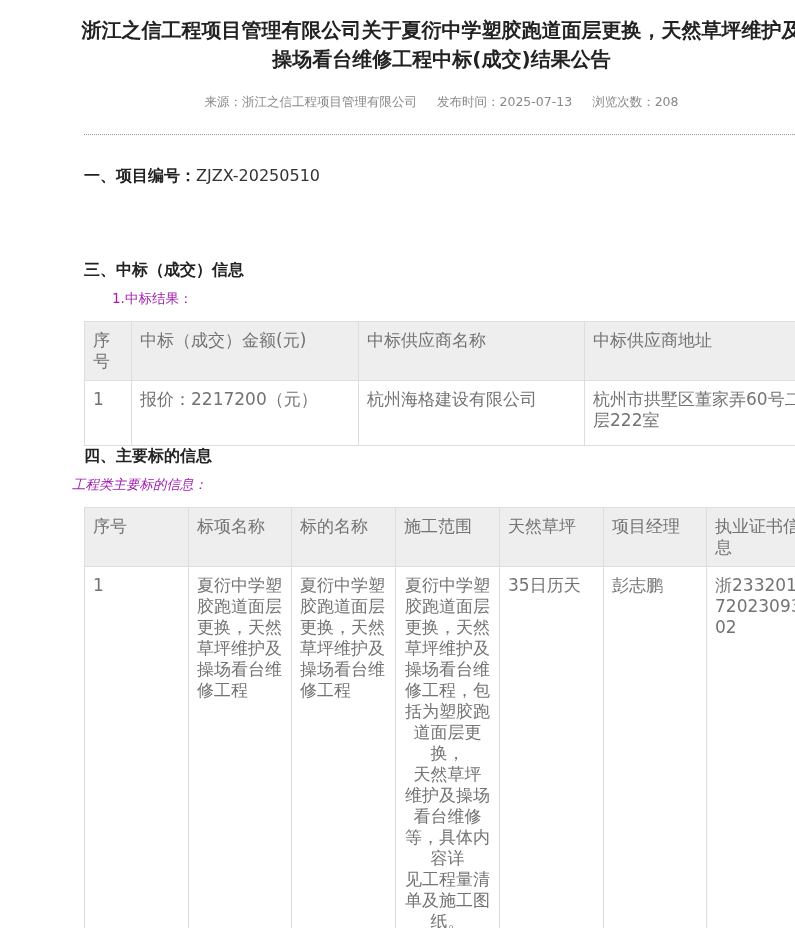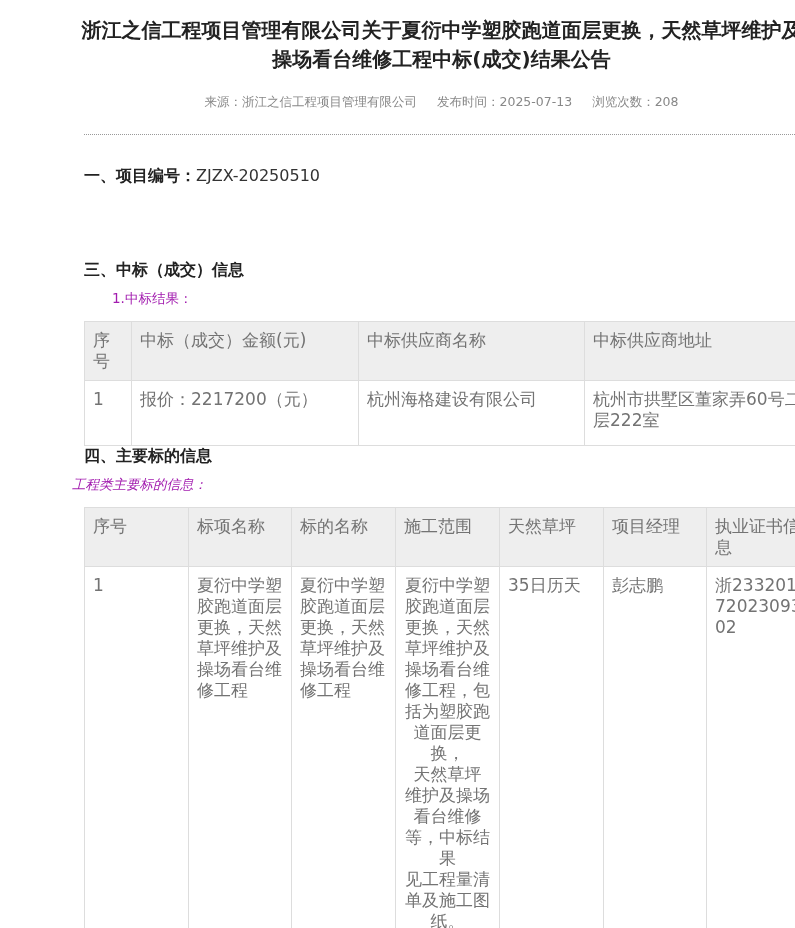--- a/index.html
+++ b/index.html
@@ -168,21 +168,21 @@
       </tr>
     </thead>
     <tbody>
       <tr>
         <td>1</td>
         <td>夏衍中学塑胶跑道面层更换，天然草坪维护及操场看台维修工程</td>
         <td>夏衍中学塑胶跑道面层更换，天然草坪维护及操场看台维修工程</td>
         <td>
           <span class="scope-line">夏衍中学塑胶跑道面层更换，天然草坪维护及操场看台维修工程，包括为塑胶跑道面层更换，</span>
           <span class="scope-line">天然草坪</span>
-          <span class="scope-line">维护及操场看台维修等，中标结果</span>
+          <span class="scope-line">维护及操场看台维修等，具体内容详</span>
           <span class="scope-line">见工程量清单及施工图纸。</span>
           <span class="scope-line">详见采购</span>
           <span class="scope-line">文件第四章采购内容及需求</span>
         </td>
         <td>35日历天</td>
         <td>彭志鹏</td>
         <td>浙2332017202309302</td>
       </tr>
     </tbody>
   </table>

